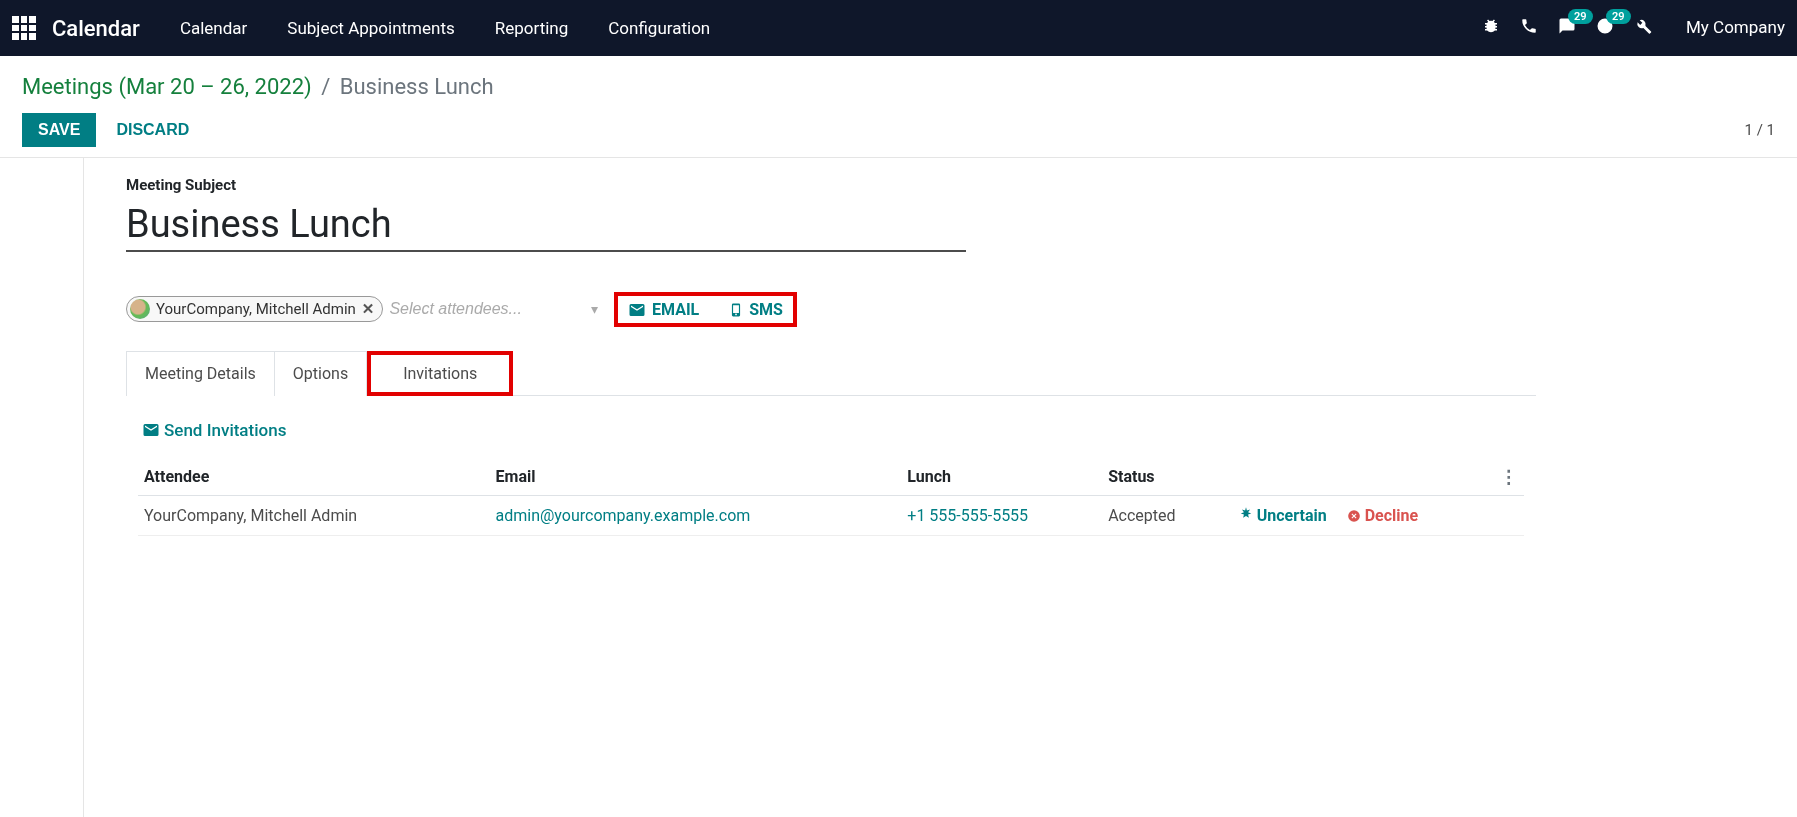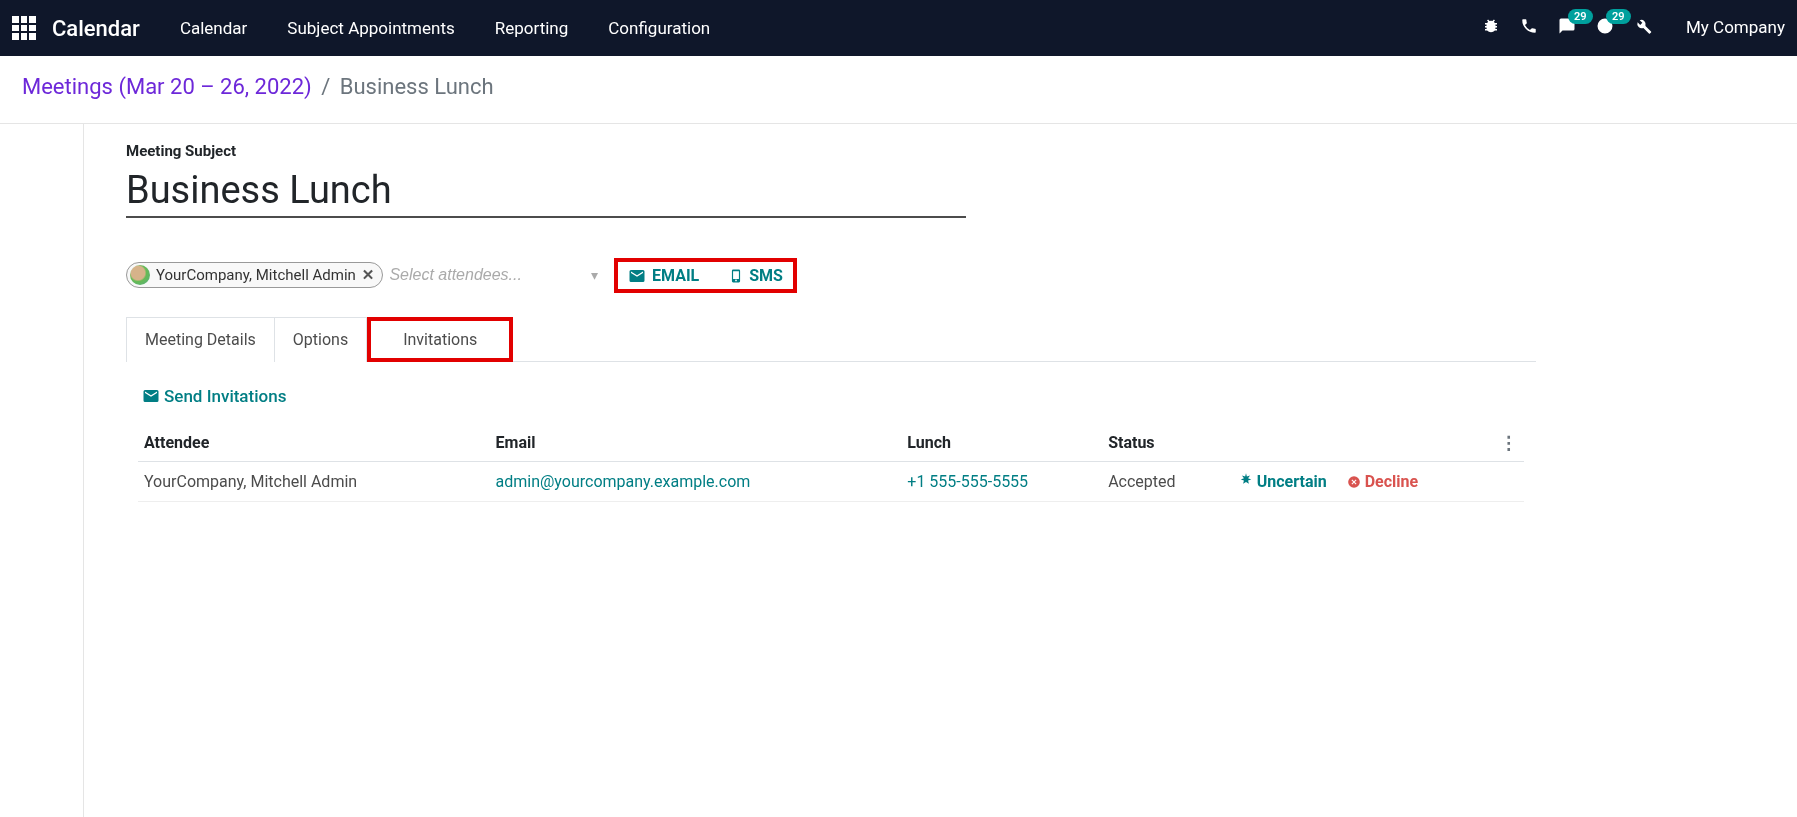--- a/index.html
+++ b/index.html
@@ -13,21 +13,21 @@
 .spacer { flex: 1; }
 .top-icons { display: flex; gap: 20px; }
 .icon-btn { color: #fff; font-size: 17px; cursor: pointer; position: relative; }
 .badge { background: #00a09d; color: #fff; font-size: 11px; padding: 1px 6px; border-radius: 10px; position: absolute; top: -8px; left: 10px; font-weight: 600; }
 .company { color: #fff; font-size: 17px; margin-left: 14px; }
 .user-area { display: flex; align-items: center; gap: 8px; margin-left: 30px; }
 .avatar-img { width: 28px; height: 28px; border-radius: 50%; background: radial-gradient(circle at 40% 40%, #d6b38a 0 40%, #6b5 50%, #5a8 100%); }
 .user-name { color: #fff; font-size: 17px; }
 .subhead { background: #fff; padding: 18px 22px 10px; border-bottom: 1px solid #e5e5e5; }
 .breadcrumb { font-size: 22px; color: #6c757d; margin-bottom: 14px; }
-.breadcrumb .link { color: #6d28d9; cursor: pointer; }
+.breadcrumb .link { color: #15803d; cursor: pointer; }
 .breadcrumb .sep { color: #6c757d; margin: 0 4px; }
 .btnrow { display: flex; align-items: center; }
 .btn-save { background: #017e84; color: #fff; border: none; padding: 8px 16px; font-size: 16px; font-weight: 600; cursor: pointer; margin-right: 20px; }
 .btn-discard { background: none; border: none; color: #017e84; font-size: 16px; font-weight: 600; cursor: pointer; }
 .pager { margin-left: auto; font-size: 15px; color: #4c4c4c; }
 .main { display: flex; }
 .left-stub { width: 84px; border-right: 1px solid #e5e5e5; min-height: 700px; background: #fff; }
 .form-sheet { flex: 1; background: #fff; padding: 18px 0 0 42px; min-height: 700px; }
 .field-label { font-size: 15px; font-weight: 700; color: #212529; margin-bottom: 6px; }
 .subject-input { font-size: 38px; font-weight: 400; color: #212529; border: none; border-bottom: 2px solid #4c4c4c; width: 840px; padding: 2px 0 4px; outline: none; font-family: inherit; }
@@ -112,20 +112,25 @@
     </div>
     <div class="company">My Company</div>
   </div>
 </div>
 
 <div class="subhead">
   <div class="breadcrumb">
     <span class="link">Meetings (Mar 20 – 26, 2022)</span>
     <span class="sep"> / </span>
     <span>Business Lunch</span>
+  </div>
+  <div class="btnrow">
+    <button class="btn-save">SAVE</button>
+    <button class="btn-discard">DISCARD</button>
+    <div class="pager">1 / 1</div>
   </div>
 </div>
 
 <div class="main">
   <div class="left-stub"></div>
   <div class="form-sheet">
     <div class="field-label">Meeting Subject</div>
     <input class="subject-input" value="Business Lunch" style="">
 
     <div class="row2">

